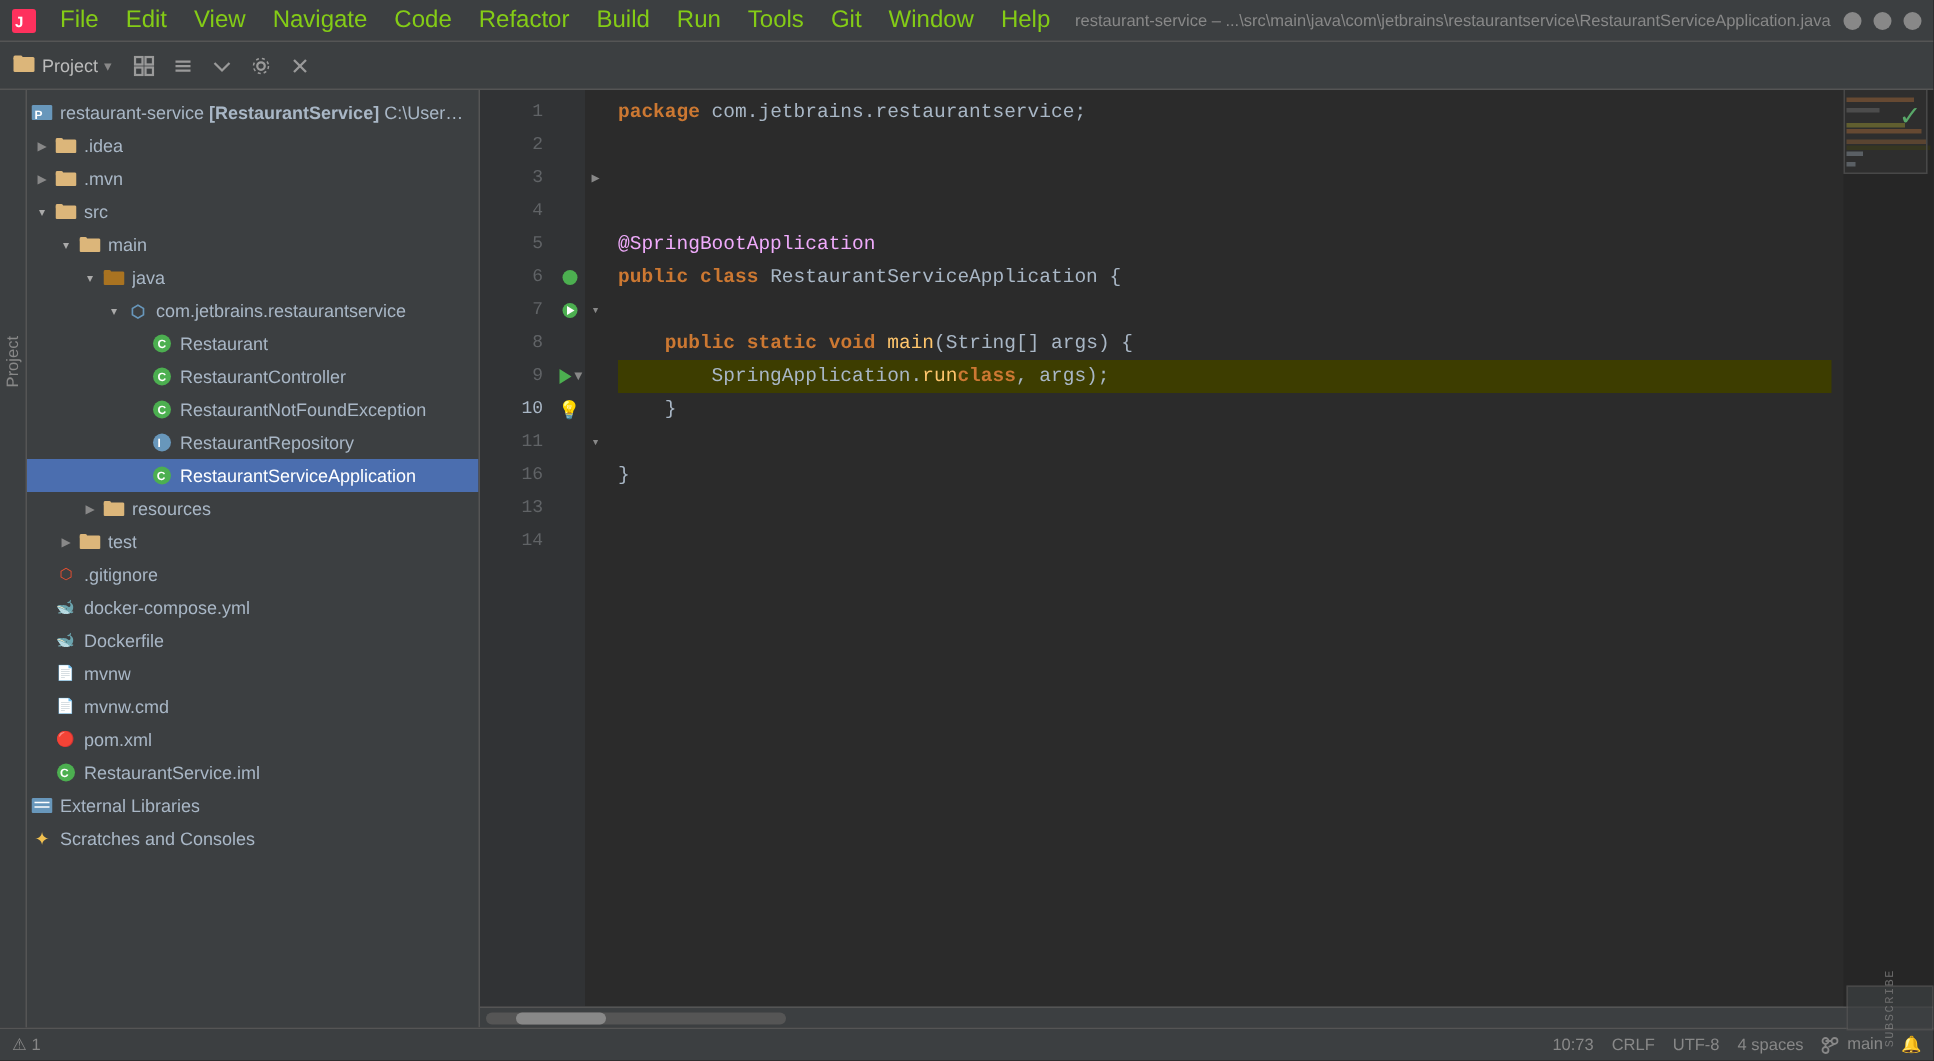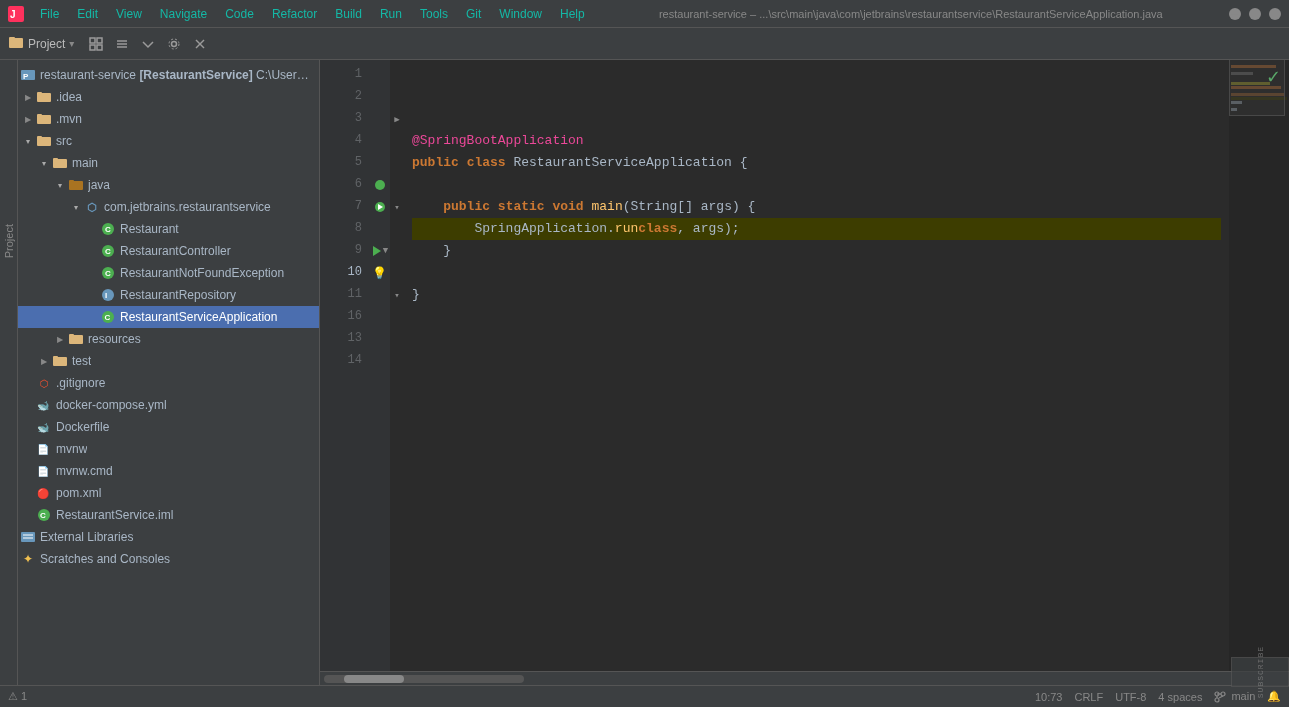--- a/index.html
+++ b/index.html
@@ -29,24 +29,24 @@
       width: 16px;
       height: 16px;
       margin-right: 8px;
     }
     .titlebar-menu {
       display: flex;
       gap: 2px;
     }
     .titlebar-menu-item {
       padding: 2px 8px;
-      color: #14b8a6;
+      color: #84cc16;
       cursor: pointer;
       border-radius: 3px;
-      font-size: 12px;
+      font-size: 16px;
     }
     .titlebar-path {
       flex: 1;
       text-align: center;
       color: #888;
       font-size: 11px;
     }
     .titlebar-controls {
       display: flex;
       gap: 8px;
@@ -225,21 +225,21 @@
     .code-line {
       height: 22px;
       display: flex;
       align-items: center;
       white-space: pre;
     }
     .code-line.highlighted { background: #3d3d00; }
 
     
     .kw { color: #cc7832; font-weight: bold; }
-    .annotation { color: #ec4899; }
+    .annotation { color: #f0abfc; }
     .method { color: #ffc66d; }
 
     
     .statusbar {
       height: 22px;
       background: #3c3f41;
       display: flex;
       align-items: center;
       padding: 0 8px;
       flex-shrink: 0;
@@ -683,20 +683,23 @@
         <div style="height:22px; display:flex; align-items:center; justify-content:center;">
           <span class="fold-icon" style="color:#888; font-size:9px;">▾</span>
         </div>
         <div style="height:22px;"></div>
         <div style="height:22px;"></div>
         <div style="height:22px;"></div>
       </div>
 
       <div class="code-content">
 
+        <div class="code-line">
+          <span class="kw">package</span><span> com.jetbrains.restaurantservice;</span>
+        </div>
 
         <div class="code-line"></div>
 
 
         <div class="code-line"></div>
 
         <div class="code-line"></div>
 
         <div class="code-line">
           <span class="annotation">@SpringBootApplication</span>

